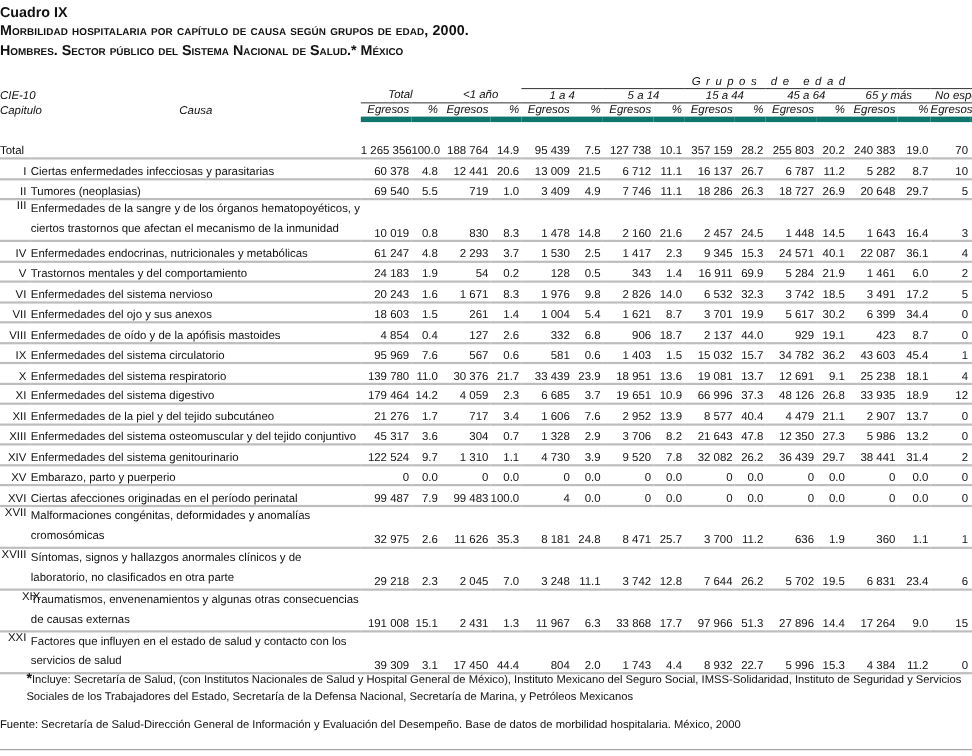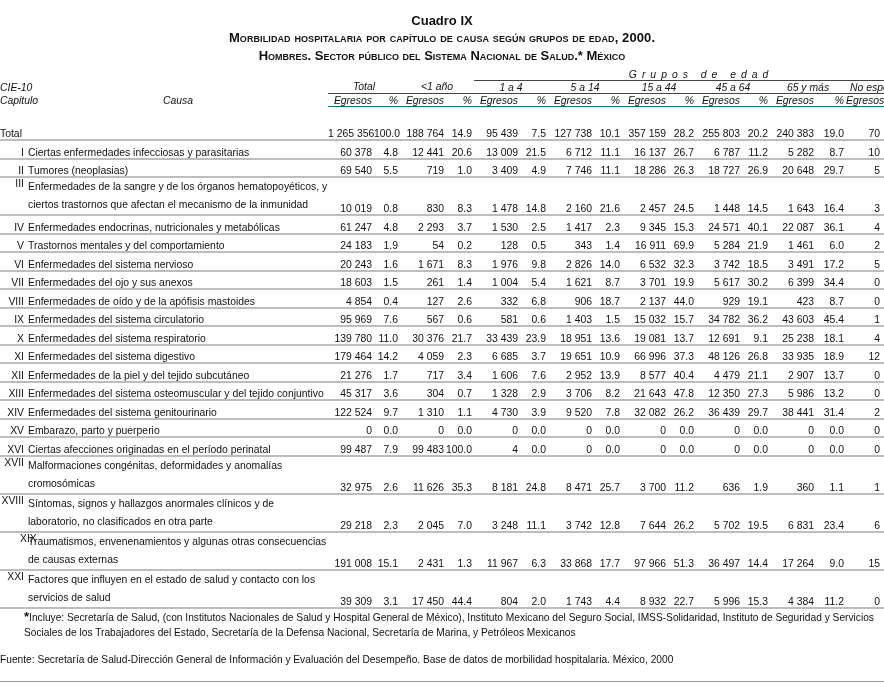--- a/index.html
+++ b/index.html
@@ -1,27 +1,27 @@
 <!DOCTYPE html>
 <html><head>
 <meta charset="utf-8">
 <style>
   html, body { margin:0; padding:0; background:#ffffff; }
   body { width:884px; height:687px; overflow:hidden; font-family:"Liberation Sans", sans-serif; color:#111; position:relative; }
-  .title { text-align:center; font-weight:bold; font-family:"Liberation Sans", sans-serif;margin-top:10px; }
+  .title { font-weight:bold; font-family:"Liberation Sans", sans-serif; }
   .t1 { position:absolute; top:3px; left:0; width:884px; font-size:13px; }
   .t2 { position:absolute; top:20px; left:0; width:884px; font-size:13px; font-variant:small-caps; letter-spacing:0.1px; }
   .t3 { position:absolute; top:38px; left:0; width:884px; font-size:13px; font-variant:small-caps; }
   table { position:absolute; top:68px; left:0; border-collapse:collapse; width:884px; font-size:10.4px; table-layout:fixed; }
   td, th { padding:0; white-space:nowrap; font-weight:normal; }
   .hdr td { font-style:italic; height:12px; }
   .grp { text-align:center; letter-spacing:5px; font-style:italic; }
   .grp-line { border-bottom:1px solid #444; }
   .sub { text-align:center; border-bottom:1px solid #444; }
-  .colh td { border-bottom:1px solid #0f766e; }
+  .colh td { border-bottom:5px solid #0f766e; }
   .num { text-align:right; padding-right:2px; }
   .roman { text-align:right; padding-right:4px; }
   tr.row td { border-bottom:2px solid #bdbdbd; height:16.5px; vertical-align:bottom; }
   tr.row2 td { border-bottom:2px solid #bdbdbd; height:16.5px; vertical-align:bottom; }
   tr.row2 td.cause { white-space:normal; line-height:18px; }
   tr.total td { height:18px; vertical-align:bottom; border-bottom:2px solid #bdbdbd; }
   tr.spacer td { height:14px; }
   .foot1 { position:absolute; top:609px; left:0; width:884px; font-size:10.2px; line-height:15px; padding-left:0;margin-left:24px; }
   .foot1 .star { font-size:13px; font-weight:bold; }
   .foot2 { position:absolute; top:654px; left:0; font-size:10.2px; }
@@ -482,21 +482,21 @@
         <td class="num">191 008</td>
         <td class="num">15.1</td>
         <td class="num">2 431</td>
         <td class="num">1.3</td>
         <td class="num">11 967</td>
         <td class="num">6.3</td>
         <td class="num">33 868</td>
         <td class="num">17.7</td>
         <td class="num">97 966</td>
         <td class="num">51.3</td>
-        <td class="num">36 497</td>
+        <td class="num">27 896</td>
         <td class="num">14.4</td>
         <td class="num">17 264</td>
         <td class="num">9.0</td>
         <td class="num">15</td>
         <td class="num">0.0</td>
       </tr>
       <tr class="row2">
         <td class="roman" style="vertical-align: top; text-align: right;">XXI</td>
         <td class="cause">Factores que influyen en el estado de salud y contacto con los servicios de salud</td>
         <td class="num">39 309</td>

